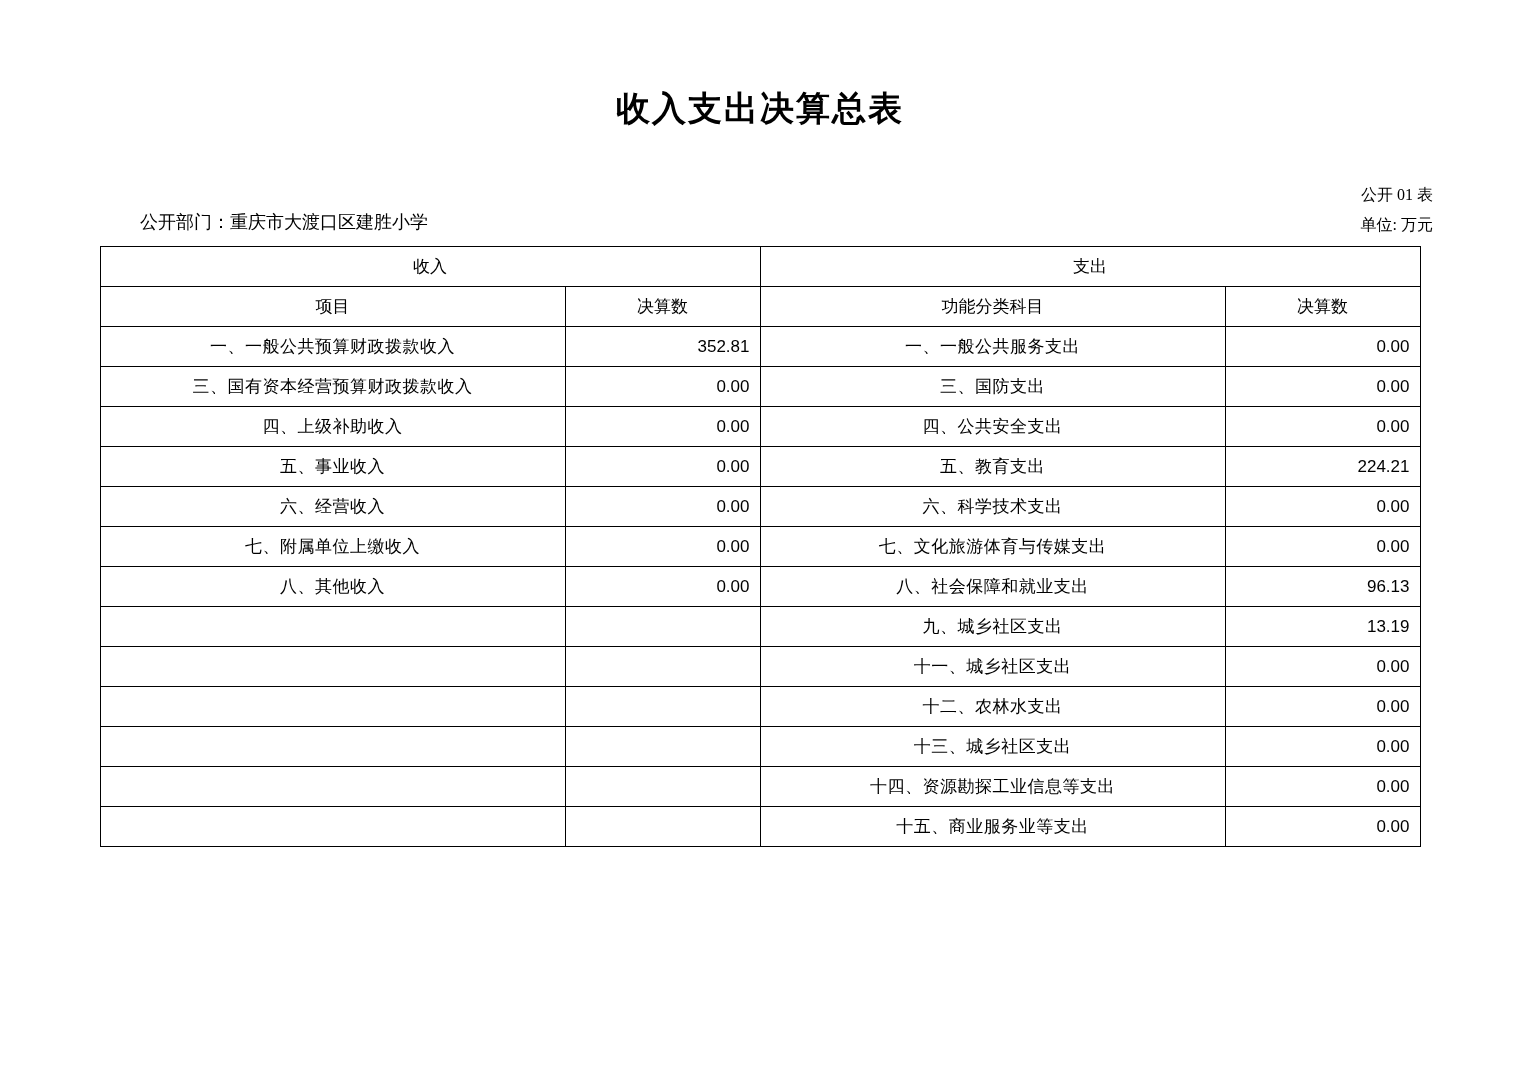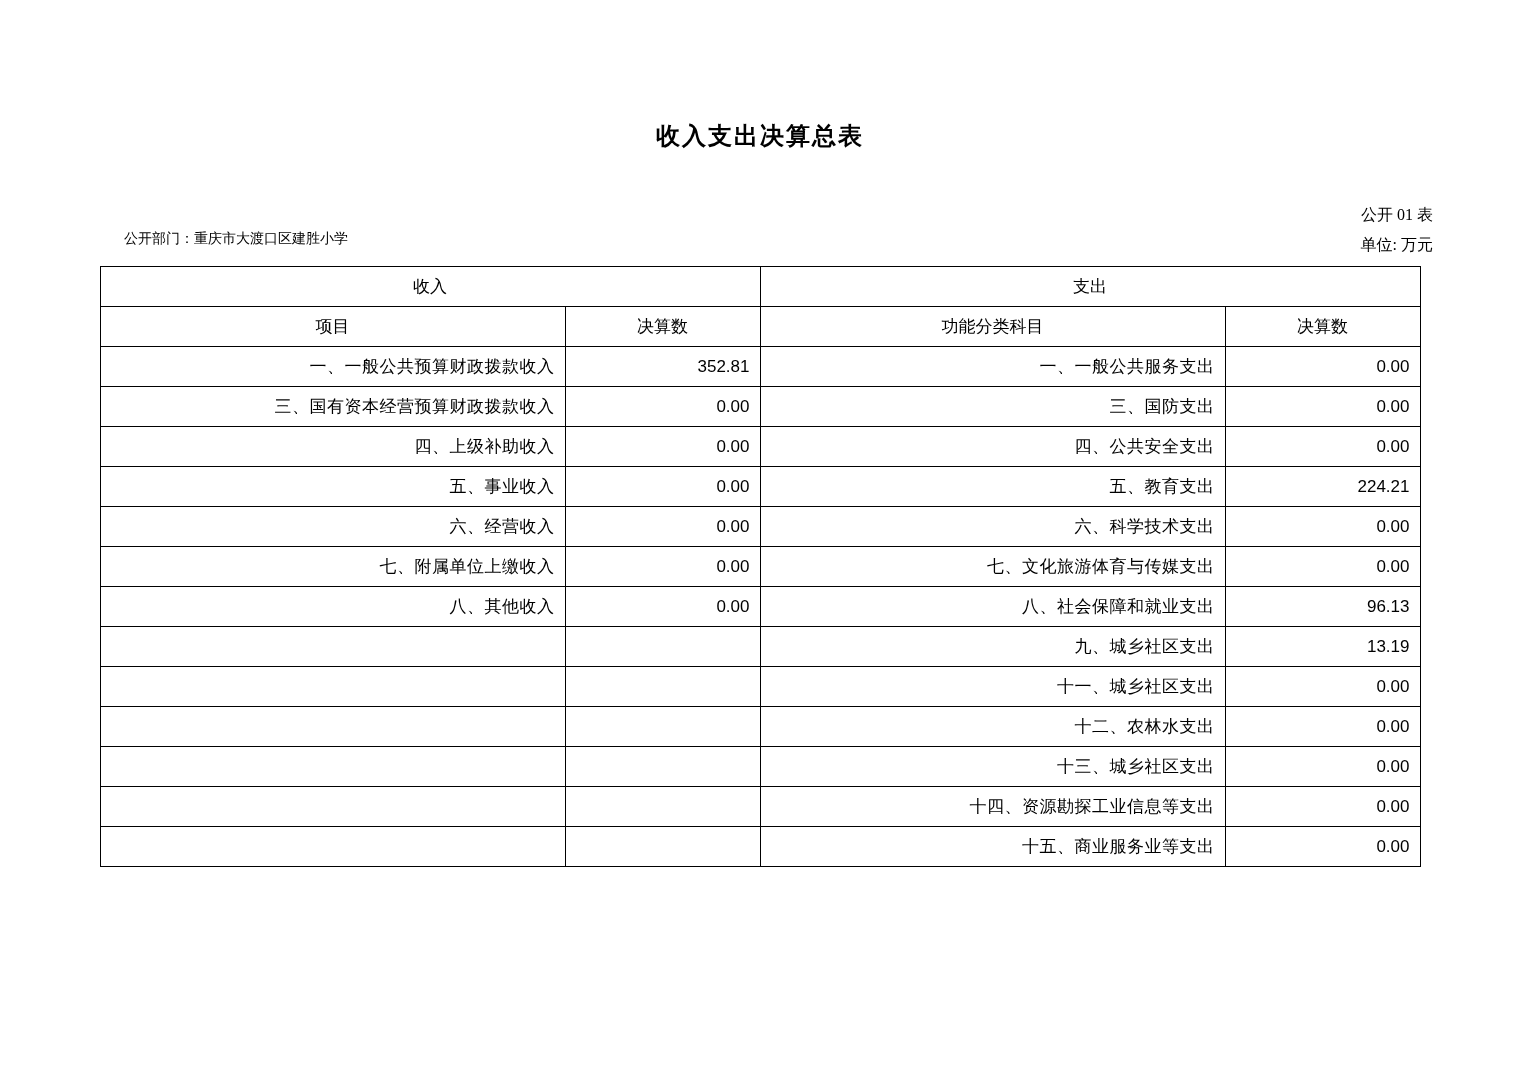--- a/index.html
+++ b/index.html
@@ -16,39 +16,39 @@
     overflow: hidden;
   }
   .page {
     width: 1520px;
     height: 1074px;
     position: relative;
     box-sizing: border-box;
   }
   .doc-title {
     text-align: center;
-    font-size: 24px;
+    font-size: 34px;
     font-weight: bold;
     letter-spacing: 2px;
     margin: 0;
-    padding-top: 120px;
+    padding-top: 86px;
     font-family: "DejaVu Sans", "Liberation Sans", sans-serif;
   }
   .meta-row {
     position: relative;
     margin-top: 48px;
     height: 58px;
     padding: 0 100px;
     box-sizing: border-box;
   }
   .meta-left {
     position: absolute;
-    left: 124px;
+    left: 140px;
     top: 30px;
-    font-size: 14px;
+    font-size: 18px;
   }
   .meta-right {
     position: absolute;
     right: 87px;
     top: 0px;
     text-align: right;
     font-size: 16px;
     line-height: 30px;
   }
   table.main {
@@ -67,21 +67,21 @@
   }
   .grp-head {
     text-align: center;
     font-size: 18px;
   }
   .col-head {
     text-align: center;
     font-size: 18px;
   }
   .label-cell {
-    text-align: right;
+    text-align: center;
     letter-spacing: 0.5px;
   }
   .num-cell {
     text-align: right;
     font-family: "Liberation Sans", "DejaVu Sans", sans-serif;
     font-size: 17px;
     padding-right: 12px;
   }
   .empty-cell {
     background: #ffffff;

